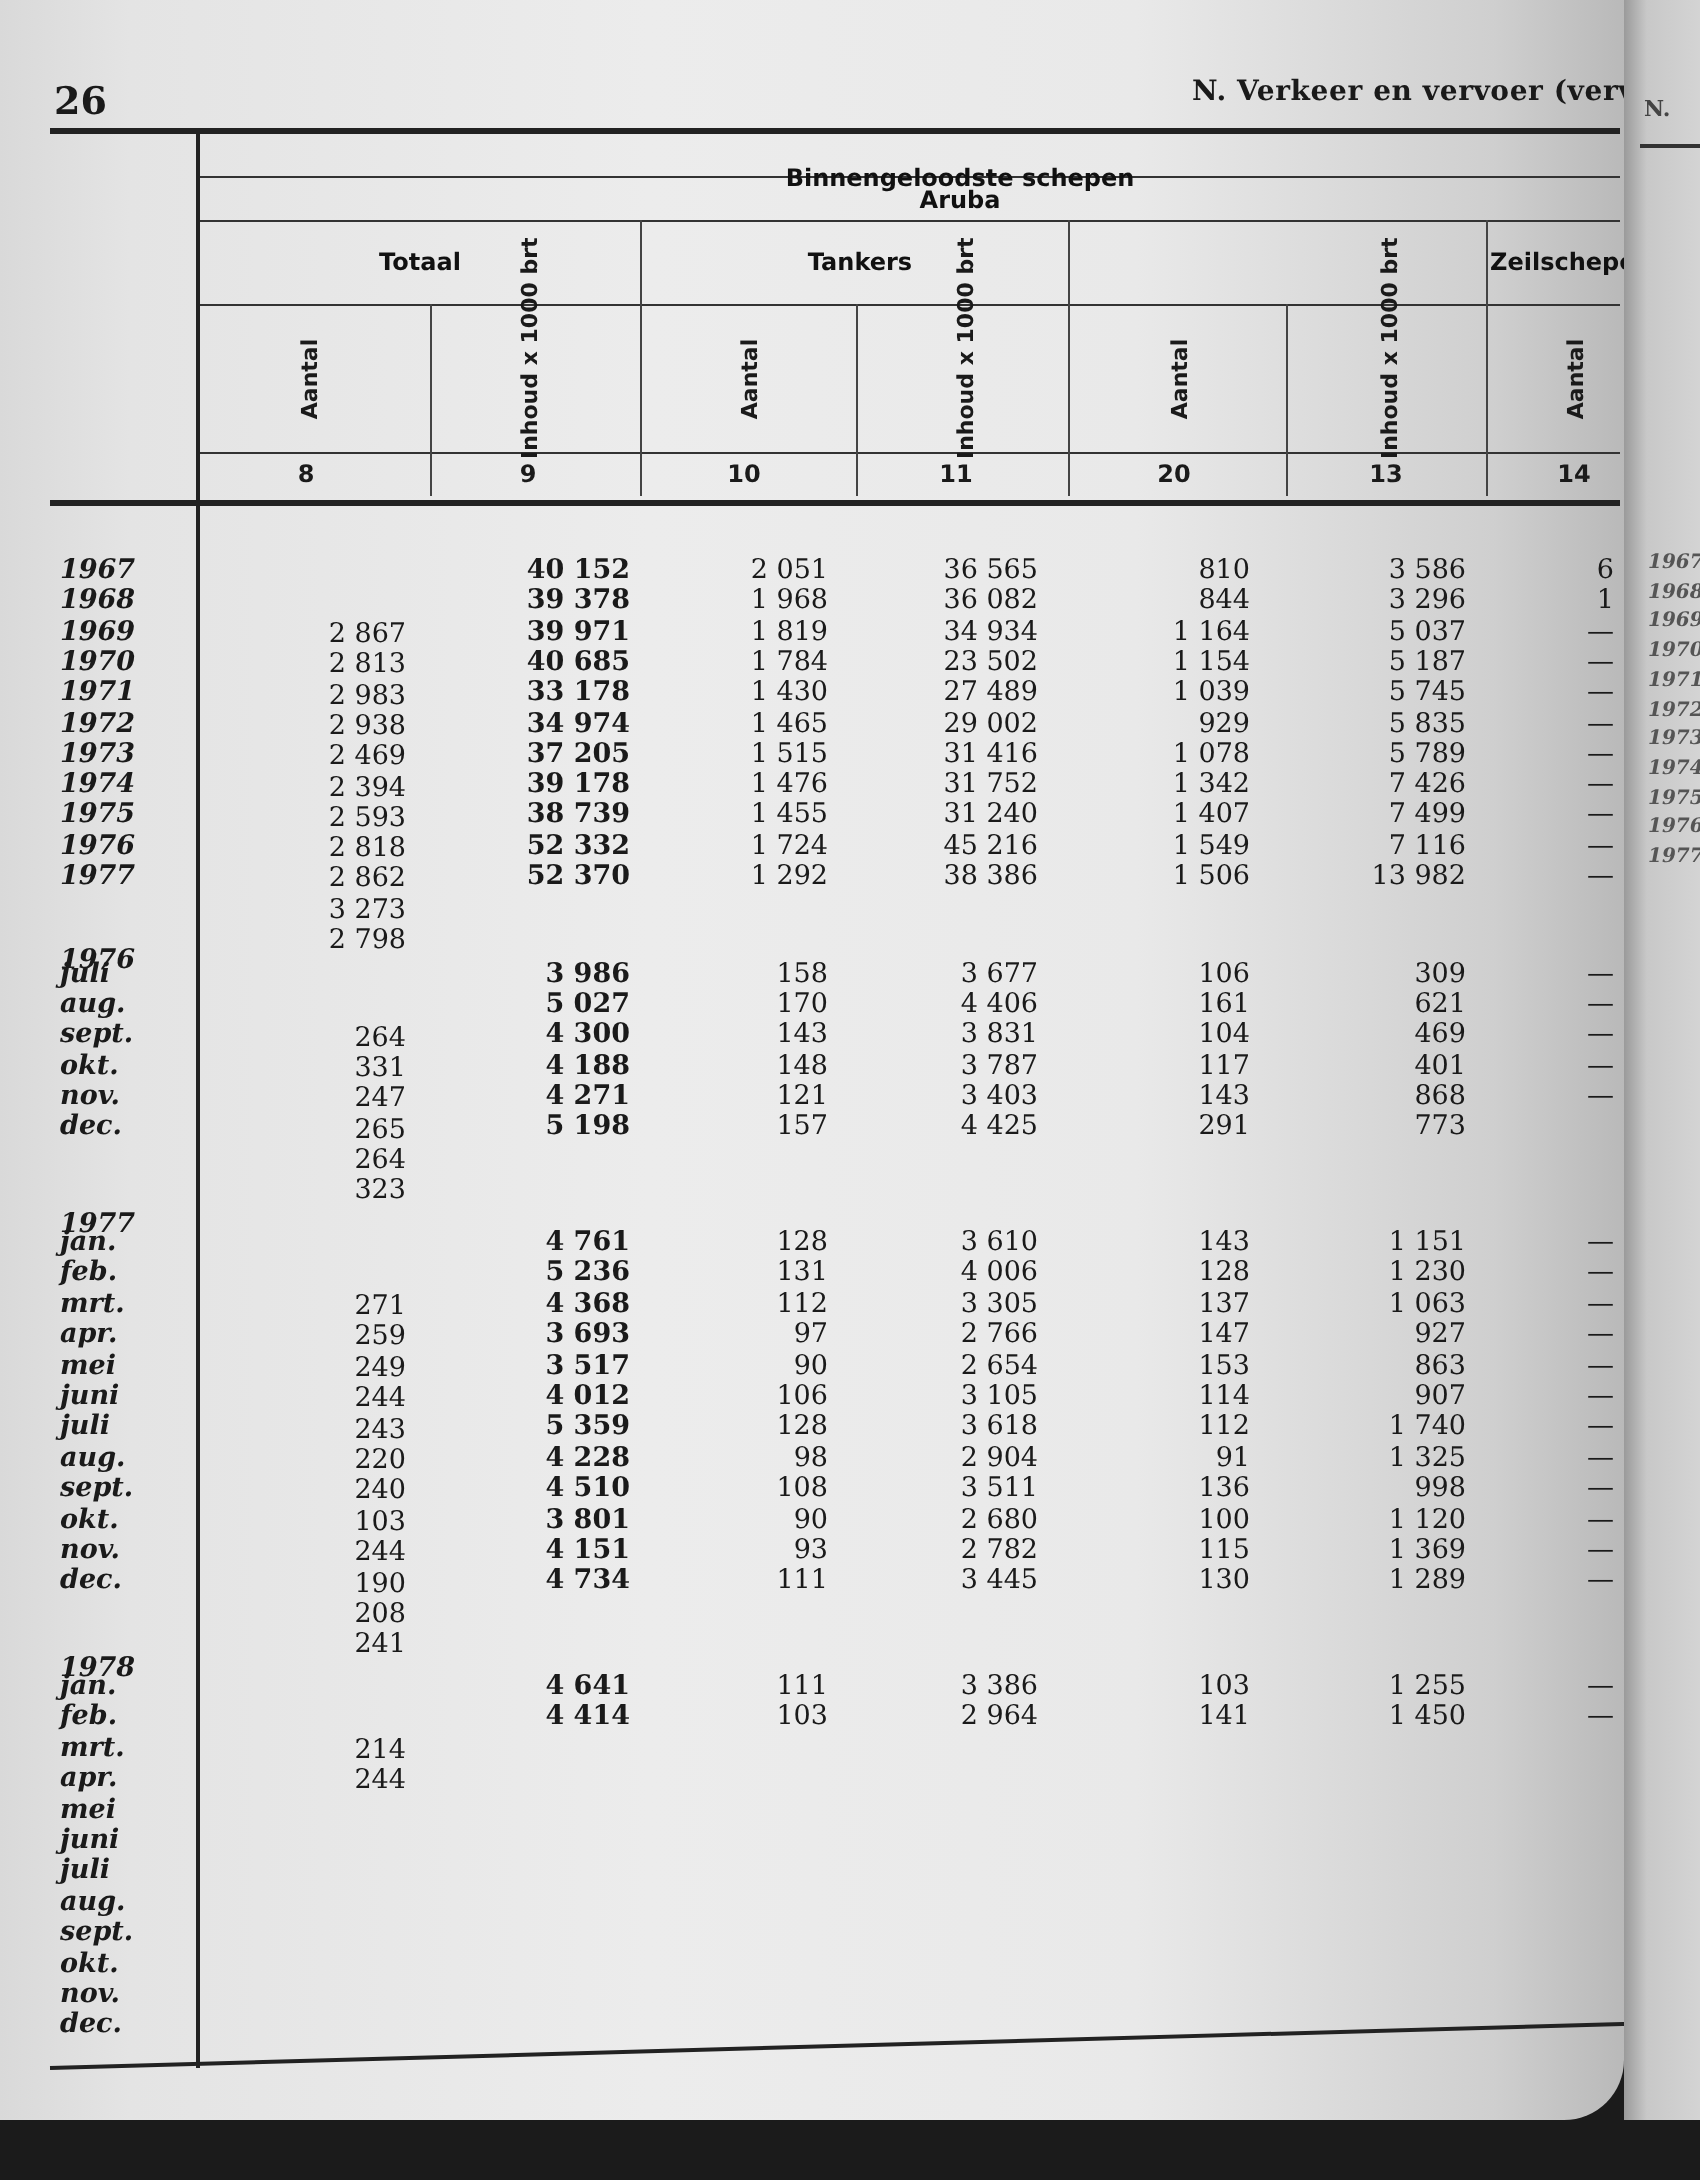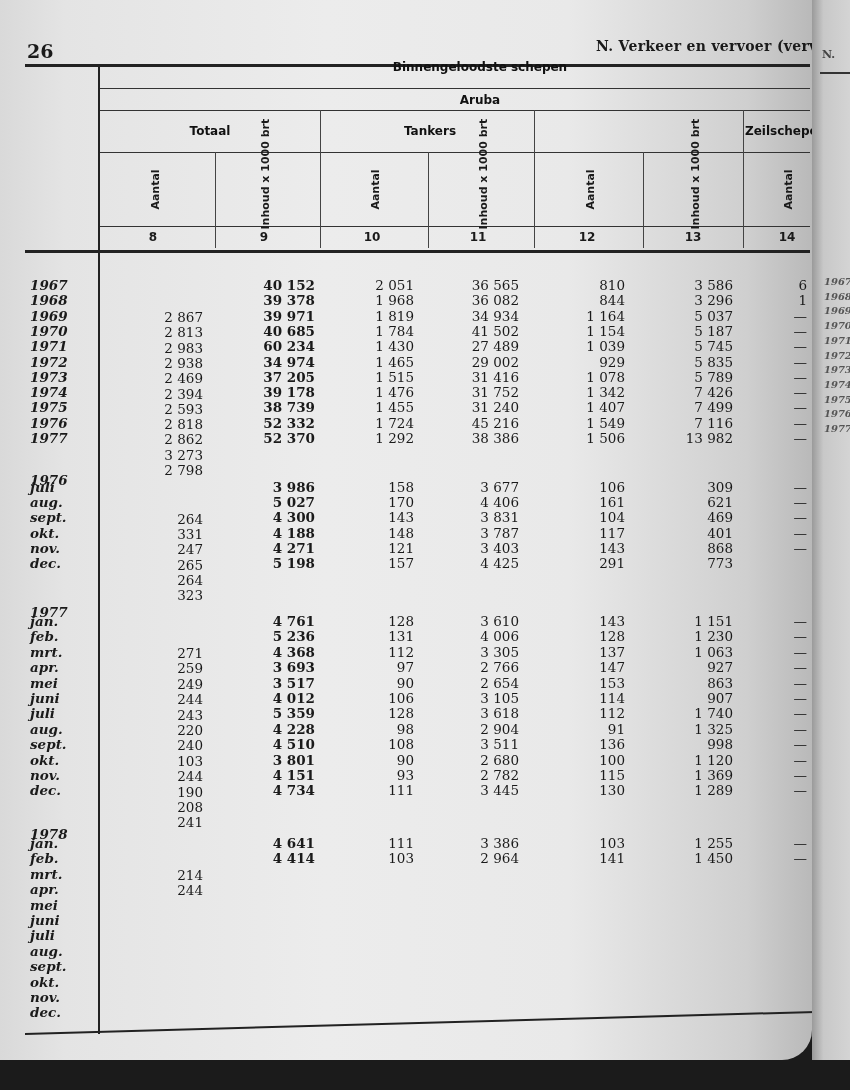--- a/index.html
+++ b/index.html
@@ -72,39 +72,39 @@
   <div class="rule-thick" style="left:25px; top:1033px; width:800px; height:2px; transform:rotate(-1.6deg); transform-origin:left;"></div>
 
   <div class="vline-thick" style="left:98px; top:66px; height:968px;"></div>
   <div class="vline" style="left:215px; top:152px; height:96px;"></div>
   <div class="vline" style="left:320px; top:110px; height:138px;"></div>
   <div class="vline" style="left:428px; top:152px; height:96px;"></div>
   <div class="vline" style="left:534px; top:110px; height:138px;"></div>
   <div class="vline" style="left:643px; top:152px; height:96px;"></div>
   <div class="vline" style="left:743px; top:110px; height:138px;"></div>
 
-  <div class="hdr" style="left:330px; top:60px; width:300px;">Binnengeloodste schepen</div>
+  <div class="hdr" style="left:330px; top:82px; width:300px;">Binnengeloodste schepen</div>
   <div class="hdr" style="left:380px; top:93px; width:200px;">Aruba</div>
   <div class="hdr" style="left:150px; top:124px; width:120px;">Totaal</div>
   <div class="hdr" style="left:370px; top:124px; width:120px;">Tankers</div>
   <div class="hdr" style="left:745px; top:124px; width:80px; text-align:left;">Zeilschepen</div>
 
   <div class="rot" style="left:120px; top:183px; width:70px;">Aantal</div>
   <div class="rot" style="left:225px; top:183px; width:80px; line-height:13px;">Inhoud x 1000 brt</div>
   <div class="rot" style="left:340px; top:183px; width:70px;">Aantal</div>
   <div class="rot" style="left:443px; top:183px; width:80px;">Inhoud x 1000 brt</div>
   <div class="rot" style="left:555px; top:183px; width:70px;">Aantal</div>
   <div class="rot" style="left:655px; top:183px; width:80px;">Inhoud x 1000 brt</div>
   <div class="rot" style="left:753px; top:183px; width:70px;">Aantal</div>
 
   <div class="colnum" style="left:138px;">8</div>
   <div class="colnum" style="left:249px;">9</div>
   <div class="colnum" style="left:357px;">10</div>
   <div class="colnum" style="left:463px;">11</div>
-  <div class="colnum" style="left:572px;">12</div>
+  <div class="colnum" style="left:572px;">20</div>
   <div class="colnum" style="left:678px;">13</div>
   <div class="colnum" style="left:772px;">14</div>
 
   <div id="blk-annual" class="block" style="top:278px;">
       <div class="row" style="top: 0px;">
         <span class="lbl">1967</span>
         <span class="v c8">2 867</span>
         <span class="v c9">40 152</span>
         <span class="v c10">2 051</span>
         <span class="v c11">36 565</span>
@@ -130,29 +130,29 @@
         <span class="v c11">34 934</span>
         <span class="v c12">1 164</span>
         <span class="v c13">5 037</span>
         <span class="v c14">—</span>
       </div>
       <div class="row" style="top: 45.9px;">
         <span class="lbl">1970</span>
         <span class="v c8">2 938</span>
         <span class="v c9">40 685</span>
         <span class="v c10">1 784</span>
-        <span class="v c11">41 502</span>
+        <span class="v c11">23 502</span>
         <span class="v c12">1 154</span>
         <span class="v c13">5 187</span>
         <span class="v c14">—</span>
       </div>
       <div class="row" style="top: 61.2px;">
         <span class="lbl">1971</span>
         <span class="v c8">2 469</span>
-        <span class="v c9">60 234</span>
+        <span class="v c9">33 178</span>
         <span class="v c10">1 430</span>
         <span class="v c11">27 489</span>
         <span class="v c12">1 039</span>
         <span class="v c13">5 745</span>
         <span class="v c14">—</span>
       </div>
       <div class="row" style="top: 76.5px;">
         <span class="lbl">1972</span>
         <span class="v c8">2 394</span>
         <span class="v c9">34 974</span>

